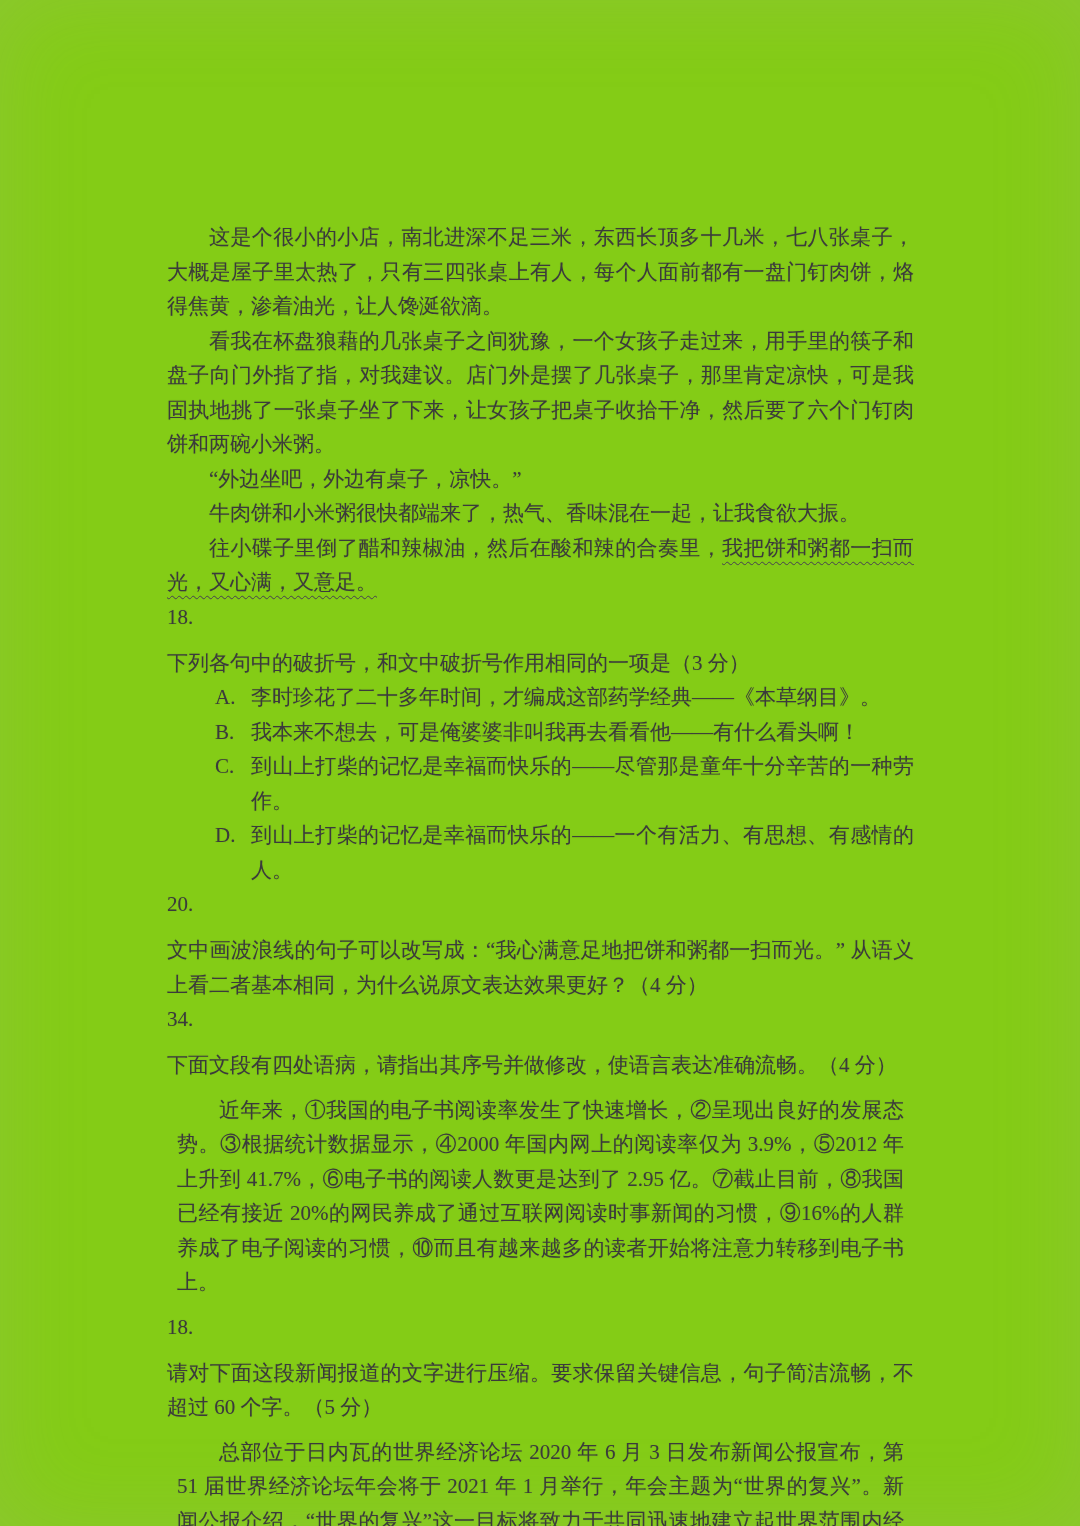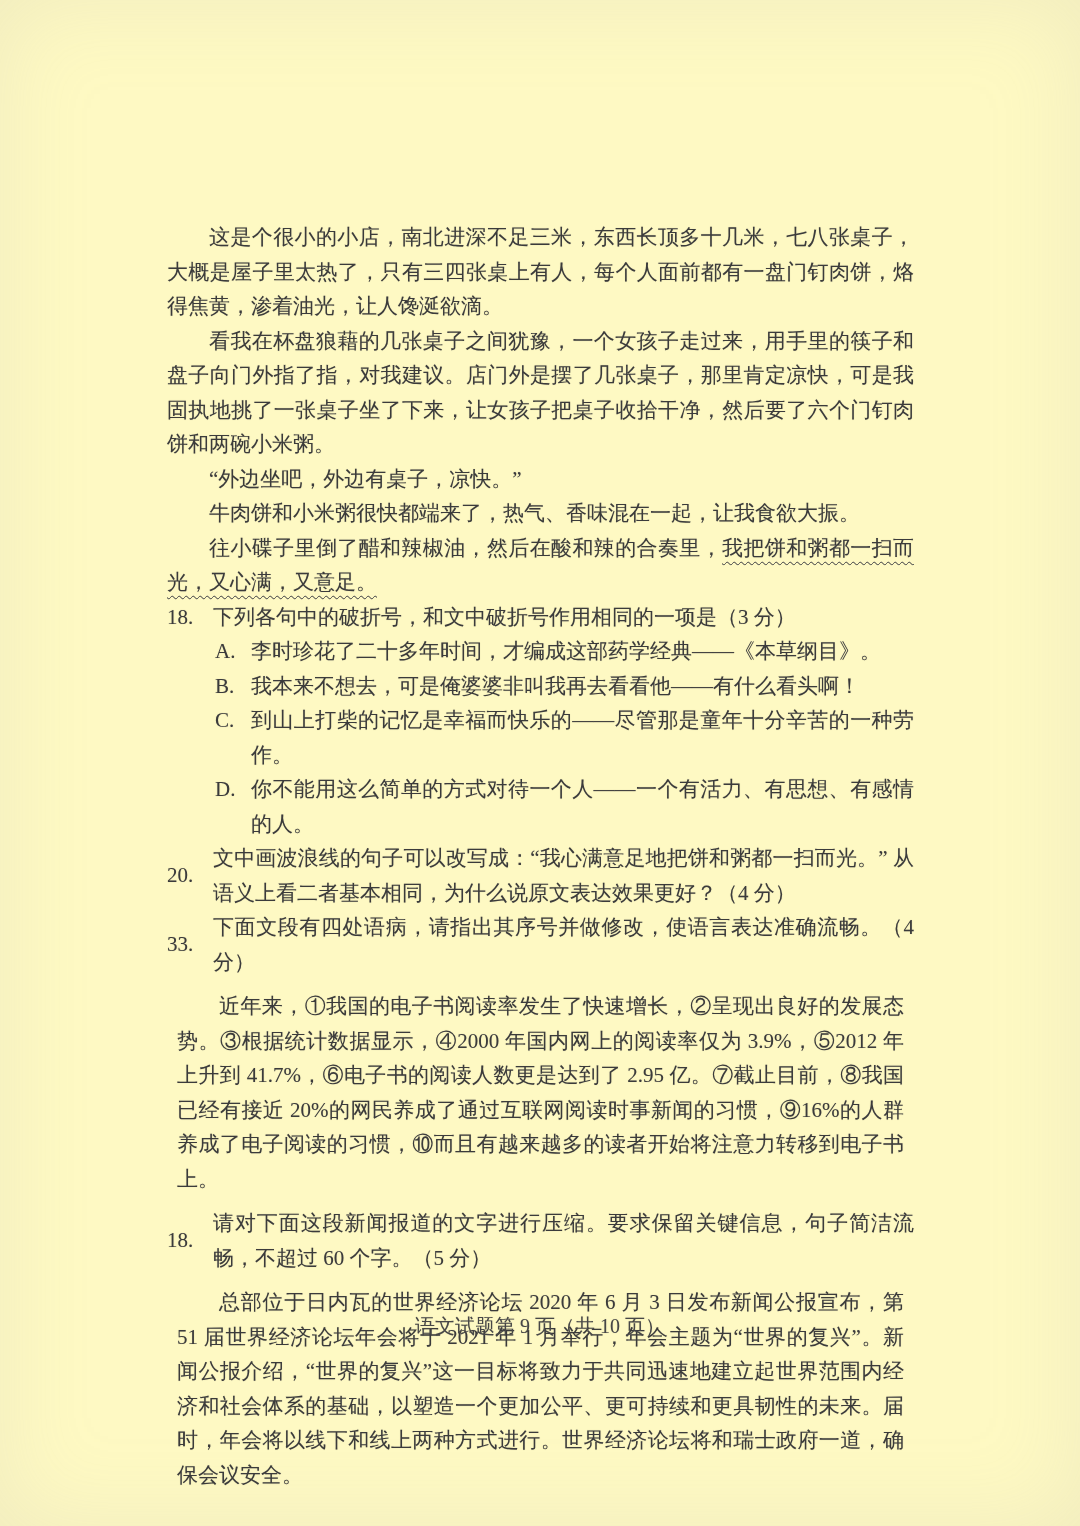--- a/index.html
+++ b/index.html
@@ -11,21 +11,21 @@
     height: 1526px;
     position: relative;
     background: #fcfcfb;
     font-family: "Liberation Serif", serif;
     color: #3b3b3b;
     overflow: hidden;
   }
   .sheet {
     position: absolute;
     inset: 0;
-    background: #fef9c3;
+    background: #84cc16;
     box-shadow: inset 0 0 90px rgba(180,178,172,0.18);
   }
   .content {
     position: absolute;
     left: 167px;
     top: 220px;
     width: 747px;
     font-size: 21px;
     line-height: 34.5px;
     text-align: justify;
@@ -37,21 +37,22 @@
   }
   .wavy {
     text-decoration: underline;
     text-decoration-style: wavy;
     text-decoration-thickness: 1px;
     text-decoration-color: #4c4c4c;
     text-underline-offset: 6px;
   }
   .q {
     display: flex;
-    align-items: center;
+    align-items: flex-start;
+    flex-direction: column;
   }
   .q-num {
     flex: 0 0 46px;
   }
   .q-body {
     flex: 1;
   }
   .opt {
     display: flex;
     padding-left: 48px;
@@ -103,44 +104,43 @@
       <div class="opt">
         <span class="opt-label">B.</span>
         <span class="opt-text">我本来不想去，可是俺婆婆非叫我再去看看他——有什么看头啊！</span>
       </div>
       <div class="opt">
         <span class="opt-label">C.</span>
         <span class="opt-text">到山上打柴的记忆是幸福而快乐的——尽管那是童年十分辛苦的一种劳作。</span>
       </div>
       <div class="opt">
         <span class="opt-label">D.</span>
-        <span class="opt-text">你不能用这么简单的方式对待一个人——一个有活力、有思想、有感情的人。</span>
+        <span class="opt-text">到山上打柴的记忆是幸福而快乐的——一个有活力、有思想、有感情的人。</span>
       </div>
     </section>
 
 
     <section>
       <div class="q">
         <span class="q-num">20.</span>
         <span class="q-body">文中画波浪线的句子可以改写成：“我心满意足地把饼和粥都一扫而光。” 从语义上看二者基本相同，为什么说原文表达效果更好？（4 分）</span>
       </div>
     </section>
 
     <section>
       <div class="q">
-        <span class="q-num">33.</span>
+        <span class="q-num">34.</span>
         <span class="q-body">下面文段有四处语病，请指出其序号并做修改，使语言表达准确流畅。（4 分）</span>
       </div>
       <p class="sub-para">近年来，①我国的电子书阅读率发生了快速增长，②呈现出良好的发展态势。③根据统计数据显示，④2000 年国内网上的阅读率仅为 3.9%，⑤2012 年上升到 41.7%，⑥电子书的阅读人数更是达到了 2.95 亿。⑦截止目前，⑧我国已经有接近 20%的网民养成了通过互联网阅读时事新闻的习惯，⑨16%的人群养成了电子阅读的习惯，⑩而且有越来越多的读者开始将注意力转移到电子书上。</p>
     </section>
 
     <section>
       <div class="q">
         <span class="q-num">18.</span>
         <span class="q-body">请对下面这段新闻报道的文字进行压缩。要求保留关键信息，句子简洁流畅，不超过 60 个字。（5 分）</span>
       </div>
       <p class="sub-para">总部位于日内瓦的世界经济论坛 2020 年 6 月 3 日发布新闻公报宣布，第 51 届世界经济论坛年会将于 2021 年 1 月举行，年会主题为“世界的复兴”。新闻公报介绍，“世界的复兴”这一目标将致力于共同迅速地建立起世界范围内经济和社会体系的基础，以塑造一个更加公平、更可持续和更具韧性的未来。届时，年会将以线下和线上两种方式进行。世界经济论坛将和瑞士政府一道，确保会议安全。</p>
     </section>
 
   </div>
 
-  <div class="footer">语文试题第 9 页（共 10 页）</div>
 </div>
 
 </body></html>

